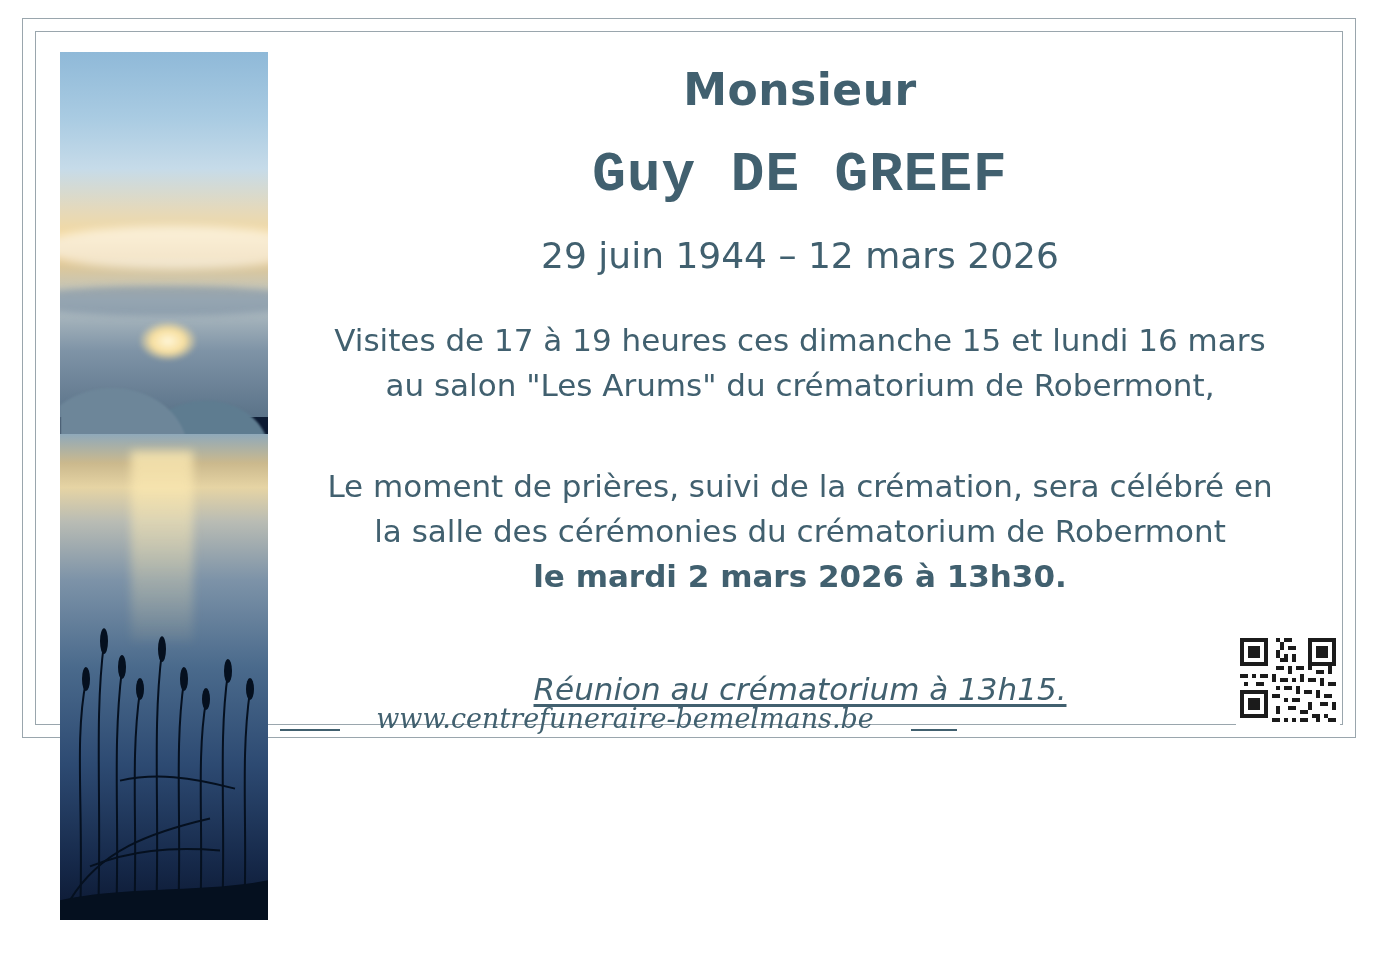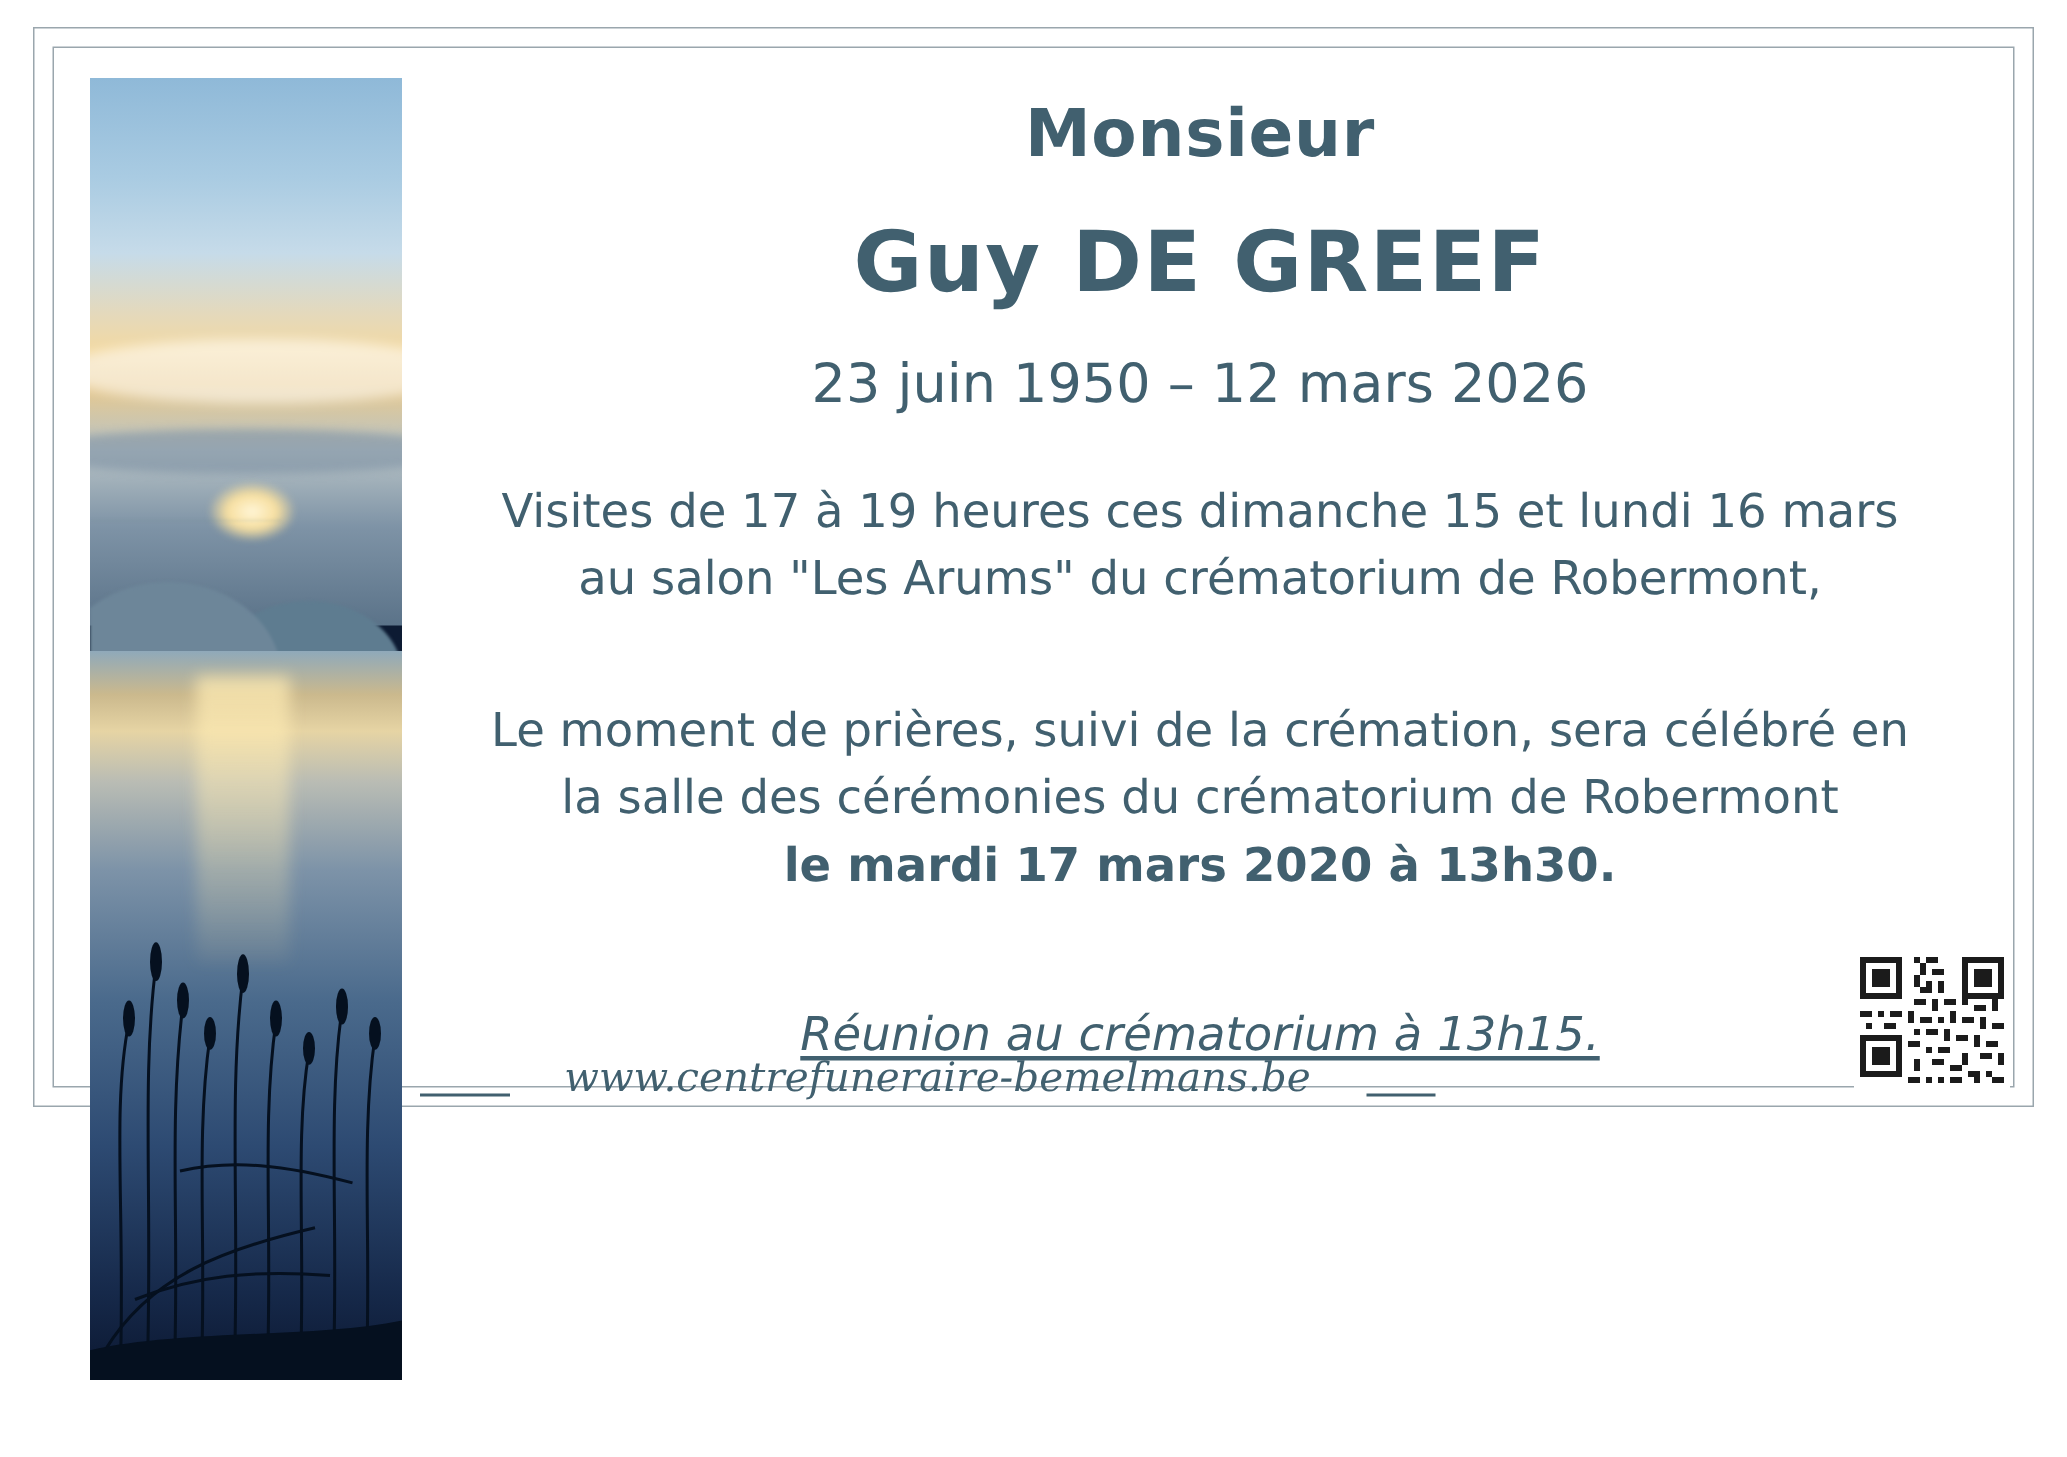--- a/index.html
+++ b/index.html
@@ -143,20 +143,21 @@
     font-weight: bold;
     letter-spacing: 0.5px;
     color: #41606f;
   }
   .name {
     margin-top: 28px;
     font-size: 56px;
     font-weight: bold;
     letter-spacing: 1px;
     color: #41606f;
+    font-family: Liberation Mono, monospace;
   }
   .dates {
     margin-top: 28px;
     font-size: 36px;
     color: #41606f;
   }
 
   .para {
     margin-top: 42px;
     font-size: 31px;
@@ -251,31 +252,31 @@
           <ellipse cx="190" cy="308" rx="4" ry="11"></ellipse>
           <path d="M0 540 L208 540 L208 500 C 150 512, 60 506, 0 520 Z"></path>
         </g>
       </svg>
     </div>
   </div>
 
   <div class="content">
     <div class="title-mr">Monsieur</div>
     <div class="name">Guy DE GREEF</div>
-    <div class="dates">23 juin 1950 – 12 mars 2026</div>
+    <div class="dates">29 juin 1944 – 12 mars 2026</div>
 
     <div class="para">
       <div>Visites de 17 à 19 heures ces dimanche 15 et lundi 16 mars</div>
       <div>au salon "Les Arums" du crématorium de Robermont,</div>
     </div>
 
     <div class="para second">
       <div>Le moment de prières, suivi de la crémation, sera célébré en</div>
       <div>la salle des cérémonies du crématorium de Robermont</div>
-      <div class="strong">le mardi 17 mars 2020 à 13h30.</div>
+      <div class="strong">le mardi 2 mars 2026 à 13h30.</div>
     </div>
 
     <div class="meeting">
       <span>Réunion au crématorium à 13h15.</span>
     </div>
   </div>
 
   <div class="website">
     <span class="rule-left"></span>
     <span>www.centrefuneraire-bemelmans.be</span>

